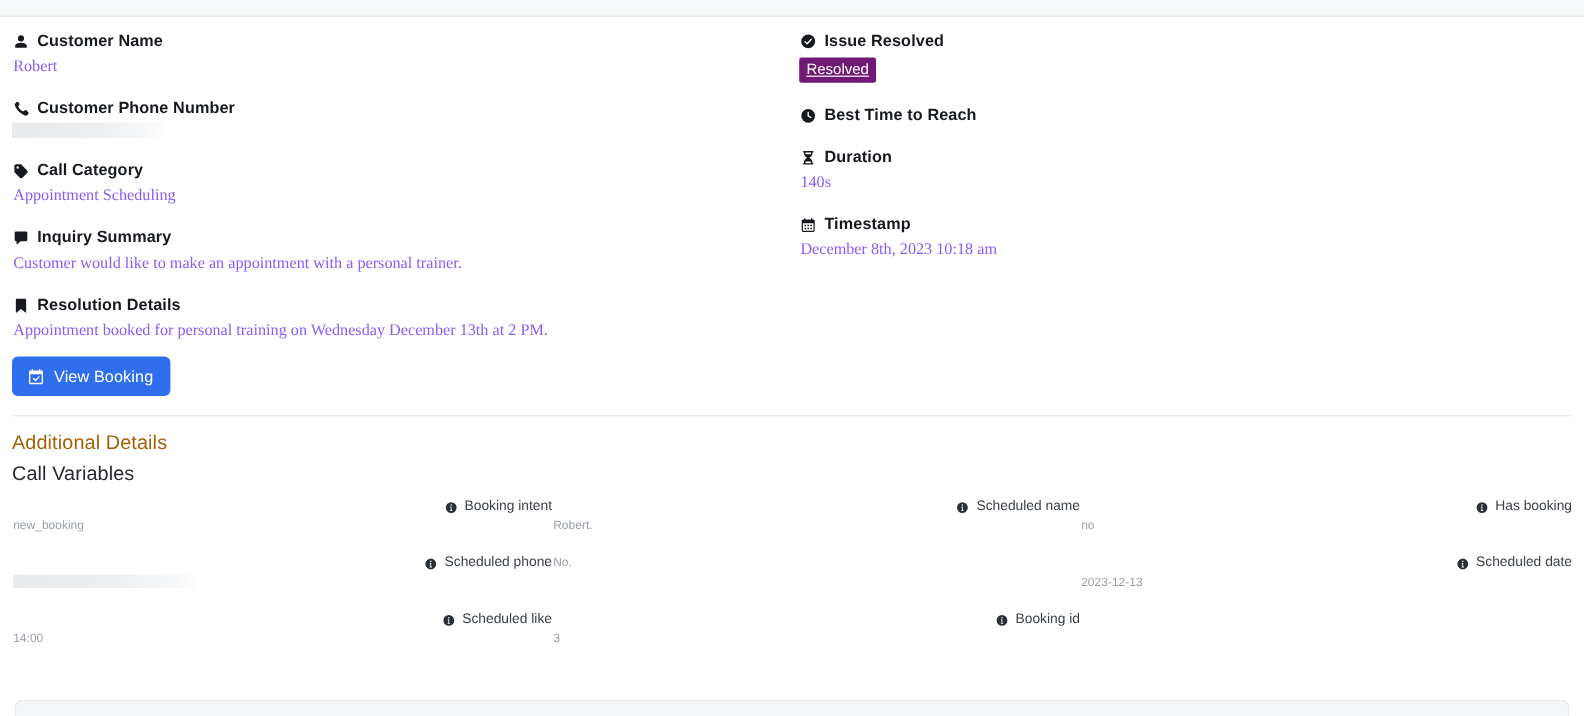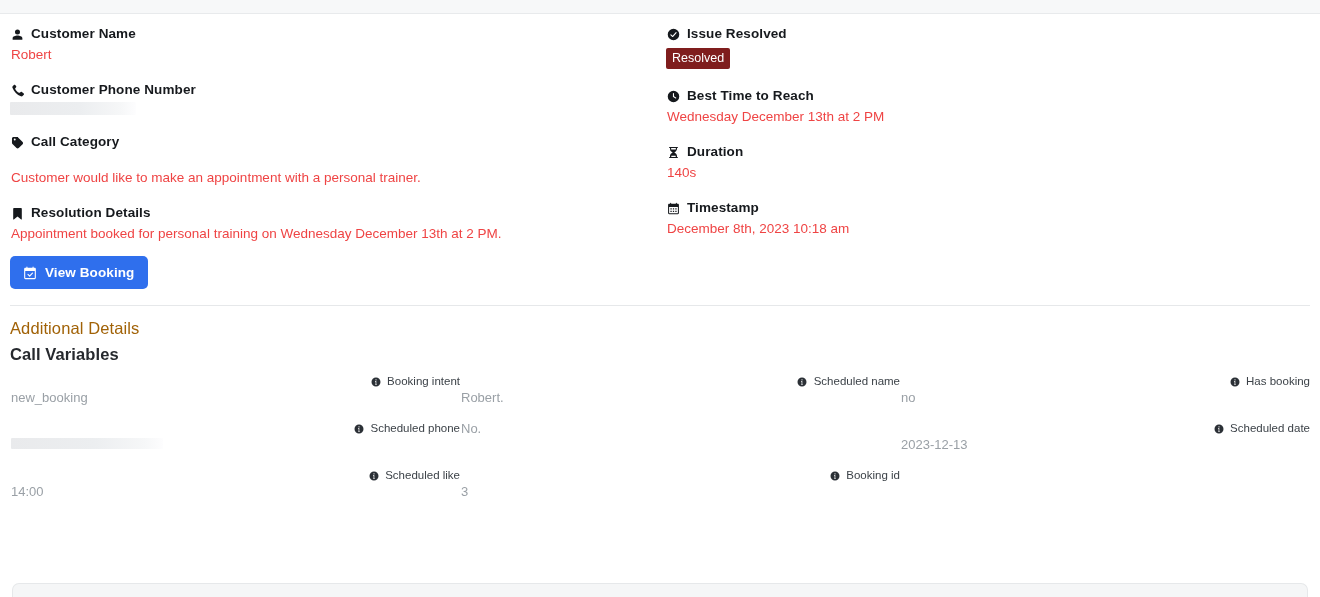--- a/index.html
+++ b/index.html
@@ -40,23 +40,24 @@
     gap: 7px;
     font-size: 13.5px;
     font-weight: 700;
     color: #16191d;
     line-height: 16px;
     margin-bottom: 4px;
     letter-spacing: .1px;
   }
   .field-value {
     font-size: 13.5px;
-    color: #ef4444;
+    color: #8b5cf6;
     line-height: 17px;
     padding-left: 1px;
+    font-family: Liberation Serif, serif;
   }
 
   .ico {
     display: inline-flex;
     align-items: center;
     justify-content: center;
     width: 14px; height: 14px;
     flex: 0 0 14px;
     color: #16191d;
   }
@@ -88,21 +89,21 @@
   .btn {
     display: inline-flex;
     align-items: center;
     gap: 8px;
     background: #2f6fed;
     color: #fff;
     border: none;
     border-radius: 5px;
     padding: 9px 14px 9px 12px;
     font-size: 13.5px;
-    font-weight: 700;
+    font-weight: 400;
     font-family: inherit;
     cursor: pointer;
     letter-spacing: .1px;
   }
   .btn .ico { color:#fff; width:15px; height:15px; flex:0 0 15px; }
   .btn .ico svg { width: 14px; height: 14px; }
 
   
   .divider {
     height: 1px;
@@ -114,21 +115,21 @@
   .section { padding: 12px 10px 0 10px; }
   .h-additional {
     font-size: 16.5px;
     font-weight: 400;
     color: #a16207;
     line-height: 20px;
     letter-spacing: .1px;
   }
   .h-callvars {
     font-size: 16.5px;
-    font-weight: 700;
+    font-weight: 400;
     color: #26292e;
     line-height: 20px;
     margin-top: 6px;
     letter-spacing: .1px;
   }
 
   
   .var-grid {
     display: grid;
     grid-template-columns: 450px 440px 1fr;
@@ -142,21 +143,21 @@
     font-size: 11.5px;
     font-weight: 400;
     color: #3c4248;
     line-height: 13px;
     margin-bottom: 3px;
     justify-content: flex-end;
   }
   .var-label .ico { width: 11px; height: 11px; flex: 0 0 11px; color:#2b3036; }
   .var-label .ico svg { width: 10px; height: 10px; }
   .var-value {
-    font-size: 13px;
+    font-size: 10px;
     color: #9aa0a6;
     line-height: 14px;
     padding-left: 1px;
     min-height: 14px;
   }
   .var-value .redacted { width: 152px; height: 11px; margin-top: 1px; }
 
   
   .bottom-panel {
     position: absolute;
@@ -204,22 +205,31 @@
           </div>
           <div class="field">
             <div class="field-label">
               <span class="ico">
                 <svg viewBox="0 0 16 16">
                   <path d="M8.6 1.2H3.1c-1 0-1.9.8-1.9 1.9v5.5c0 .5.2 1 .6 1.3l5 5c.7.7 1.9.7 2.7 0l4.8-4.8c.7-.7.7-1.9 0-2.7l-5-5c-.3-.3-.8-.5-1.3-.5h.6zM4.6 5.6a1.2 1.2 0 110-2.4 1.2 1.2 0 010 2.4z"></path>
                 </svg>
               </span>
               <span>Call Category</span>
             </div>
-          </div>
-          <div class="field">
+            <div class="field-value">Appointment Scheduling</div>
+          </div>
+          <div class="field">
+            <div class="field-label">
+              <span class="ico">
+                <svg viewBox="0 0 16 16">
+                  <path d="M1.5 2.4c0-.7.6-1.3 1.3-1.3h10.4c.7 0 1.3.6 1.3 1.3v7.3c0 .7-.6 1.3-1.3 1.3H7.6l-3.2 3c-.4.4-1 .1-1-.4v-2.6H2.8c-.7 0-1.3-.6-1.3-1.3V2.4z"></path>
+                </svg>
+              </span>
+              <span>Inquiry Summary</span>
+            </div>
             <div class="field-value">Customer would like to make an appointment with a personal trainer.</div>
           </div>
           <div class="field">
             <div class="field-label">
               <span class="ico">
                 <svg viewBox="0 0 16 16">
                   <path d="M3.6 1.1h8.8c.5 0 .9.4.9.9v13c0 .4-.5.7-.8.4L8 11.6l-4.5 3.8c-.3.3-.8 0-.8-.4V2c0-.5.4-.9.9-.9z"></path>
                 </svg>
               </span>
               <span>Resolution Details</span>
@@ -228,31 +238,30 @@
           </div>
         </div>
       <div class="col-right">
           <div class="field"><div class="field-label">
               <span class="ico">
                 <svg viewBox="0 0 16 16">
                   <path d="M8 .9a7.1 7.1 0 100 14.2A7.1 7.1 0 008 .9zm3.7 5.4l-4.3 4.7c-.2.3-.7.3-.9 0L4.3 8.8a.65.65 0 01.9-.95l1.7 1.65 3.8-4.2a.65.65 0 01.98.86z"></path>
                 </svg>
               </span>
               <span>Issue Resolved</span>
-            </div><span class="badge" style="background: #7f1d1d;">Resolved</span></div>
+            </div><span class="badge" style="background: #701a75; text-decoration: underline;">Resolved</span></div>
           <div class="field">
             <div class="field-label">
               <span class="ico">
                 <svg viewBox="0 0 16 16">
                   <path d="M8 .9a7.1 7.1 0 100 14.2A7.1 7.1 0 008 .9zm.65 3.5v3.4l2.45 1.45a.65.65 0 01-.66 1.12L7.6 8.75a.65.65 0 01-.32-.56V4.4a.65.65 0 011.3 0z"></path>
                 </svg>
               </span>
               <span>Best Time to Reach</span>
             </div>
-            <div class="field-value">Wednesday December 13th at 2 PM</div>
           </div>
           <div class="field">
             <div class="field-label">
               <span class="ico">
                 <svg viewBox="0 0 16 16">
                   <path d="M3.2 1.1h9.6c.4 0 .7.3.7.7s-.3.7-.7.7h-.5v1c0 1.4-.7 2.7-1.9 3.5L9 8l1.4.9c1.2.8 1.9 2.1 1.9 3.5v1.1h.5c.4 0 .7.3.7.7s-.3.7-.7.7H3.2a.7.7 0 010-1.4h.5v-1.1c0-1.4.7-2.7 1.9-3.5L7 8 5.6 7.1a4.2 4.2 0 01-1.9-3.5v-1h-.5a.7.7 0 010-1.4zM5.1 2.5v1c0 .3.04.6.12.9h5.56c.08-.3.12-.6.12-.9v-1H5.1zm.2 10.1v1h5.4v-1c0-.25-.03-.5-.1-.74H5.4c-.07.24-.1.49-.1.74z"></path>
                 </svg>
               </span>
               <span>Duration</span>
             </div>

